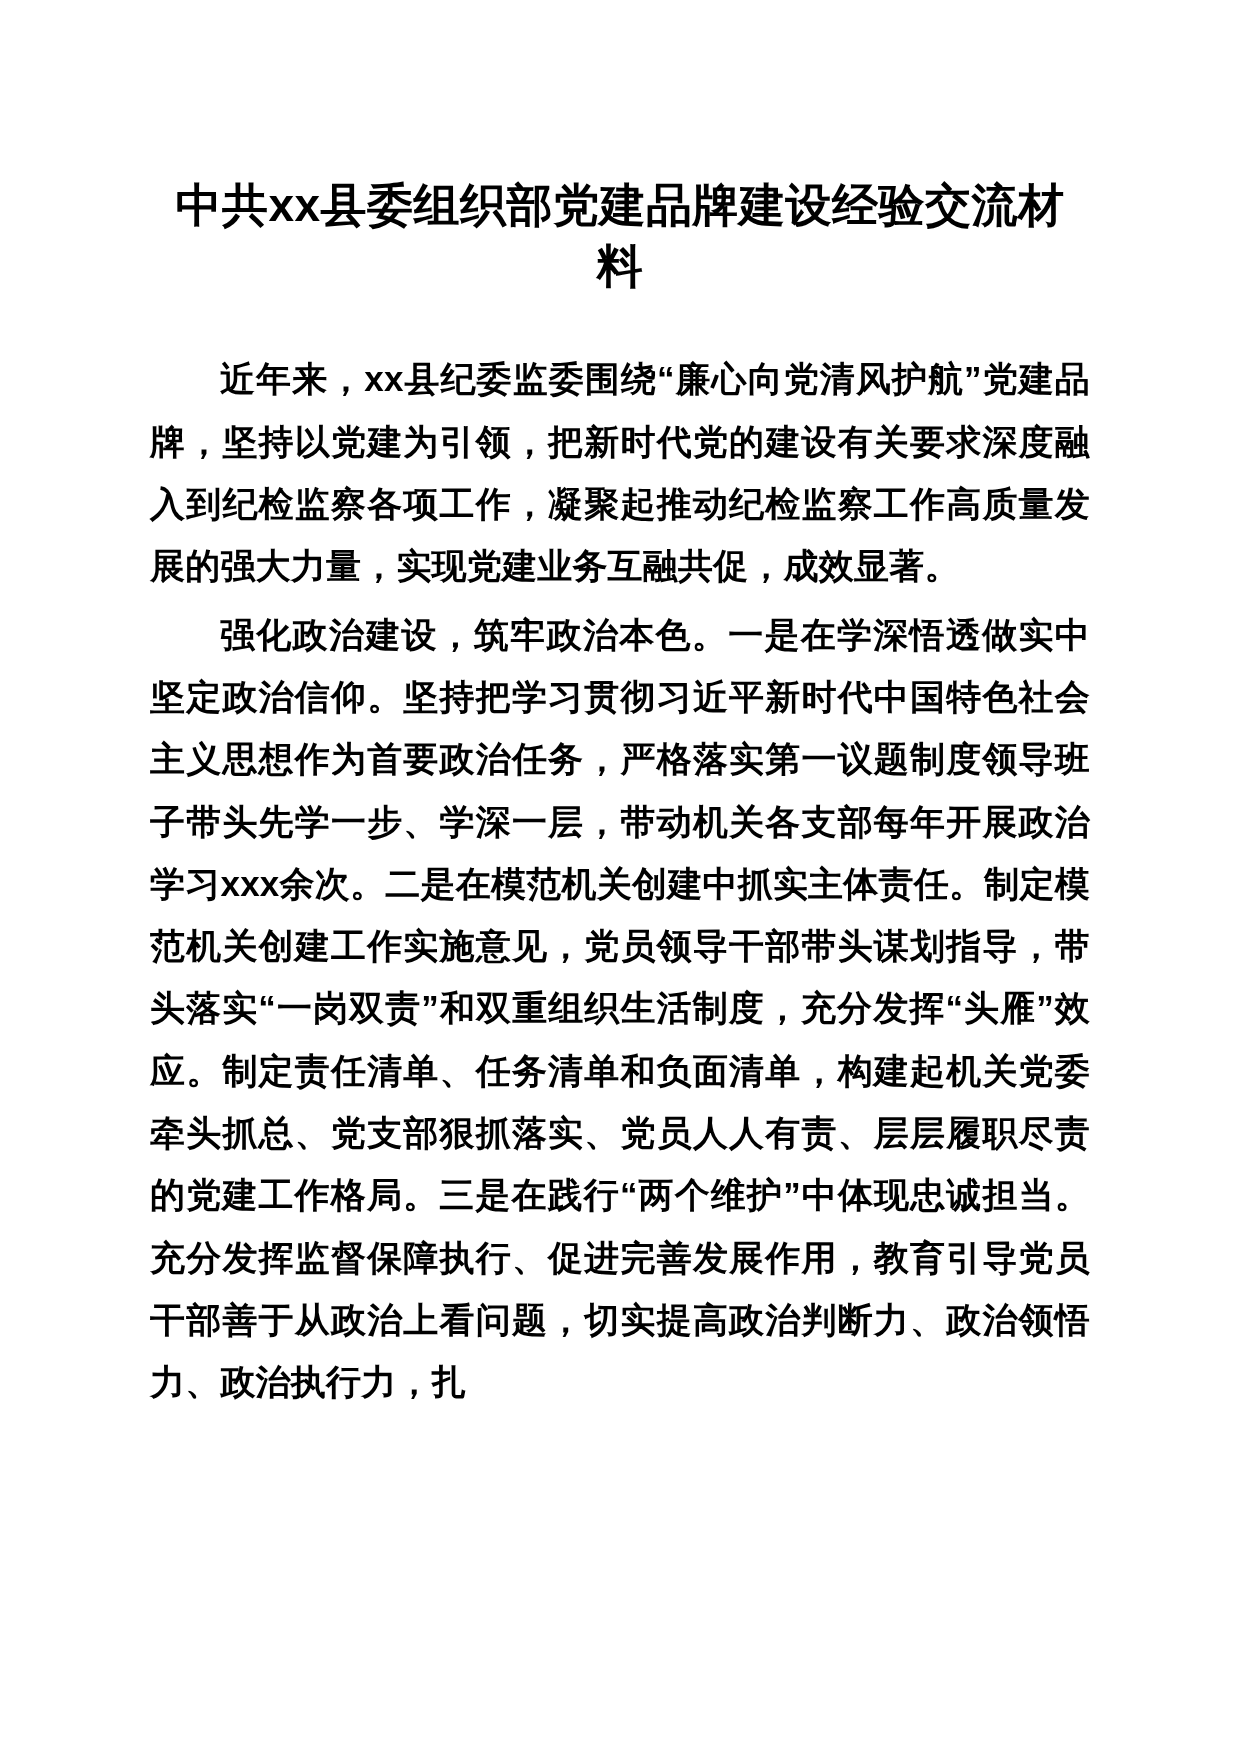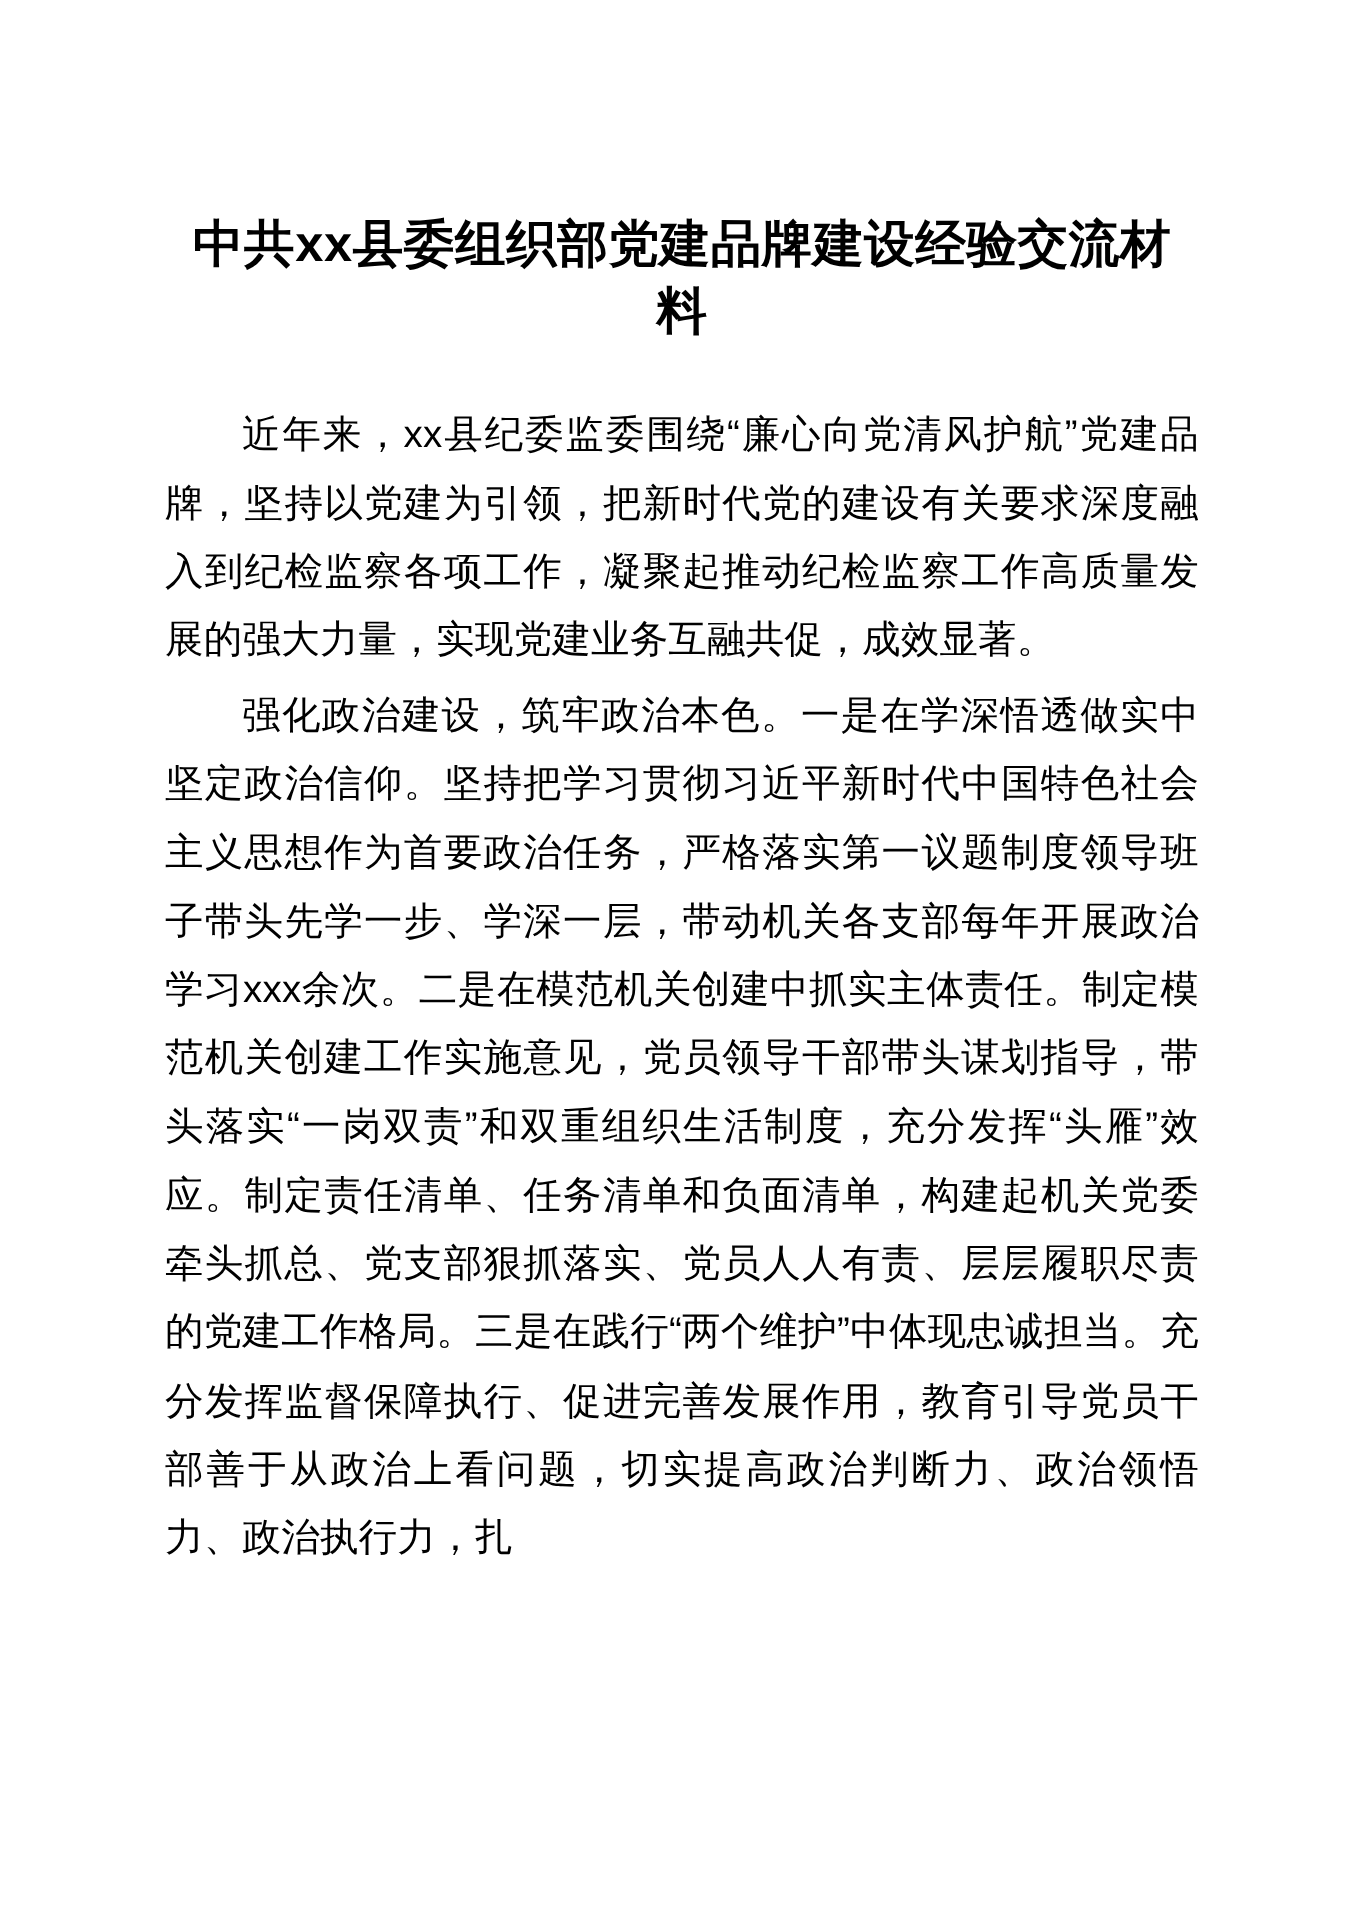--- a/index.html
+++ b/index.html
@@ -20,33 +20,34 @@
     height: 1754px;
     padding: 175px 150px 0 150px;
     background: #ffffff;
   }
   .doc-title {
     font-size: 46px;
     font-weight: 700;
     line-height: 1.32;
     text-align: center;
     letter-spacing: 0.5px;
-    margin: 16px 0 52px 0;
+    margin: 0 0 52px 0;
     padding: 0 10px;
   }
   .doc-body {
     font-size: 35px;
     line-height: 1.78;
     text-align: justify;
     text-justify: inter-ideograph;
     letter-spacing: 0.2px;
   }
   .para {
     margin: 0 0 6px 0;
     text-indent: 2em;
+    font-weight: bold;
   }
 </style>
 </head>
 <body>
 
 <div class="page">
   <h1 class="doc-title">中共xx县委组织部党建品牌建设经验交流材料</h1>
   <div class="doc-body">
     <p class="para">近年来，xx县纪委监委围绕“廉心向党清风护航”党建品牌，坚持以党建为引领，把新时代党的建设有关要求深度融入到纪检监察各项工作，凝聚起推动纪检监察工作高质量发展的强大力量，实现党建业务互融共促，成效显著。</p>
     <p class="para">强化政治建设，筑牢政治本色。一是在学深悟透做实中坚定政治信仰。坚持把学习贯彻习近平新时代中国特色社会主义思想作为首要政治任务，严格落实第一议题制度领导班子带头先学一步、学深一层，带动机关各支部每年开展政治学习xxx余次。二是在模范机关创建中抓实主体责任。制定模范机关创建工作实施意见，党员领导干部带头谋划指导，带头落实“一岗双责”和双重组织生活制度，充分发挥“头雁”效应。制定责任清单、任务清单和负面清单，构建起机关党委牵头抓总、党支部狠抓落实、党员人人有责、层层履职尽责的党建工作格局。三是在践行“两个维护”中体现忠诚担当。充分发挥监督保障执行、促进完善发展作用，教育引导党员干部善于从政治上看问题，切实提高政治判断力、政治领悟力、政治执行力，扎</p>

